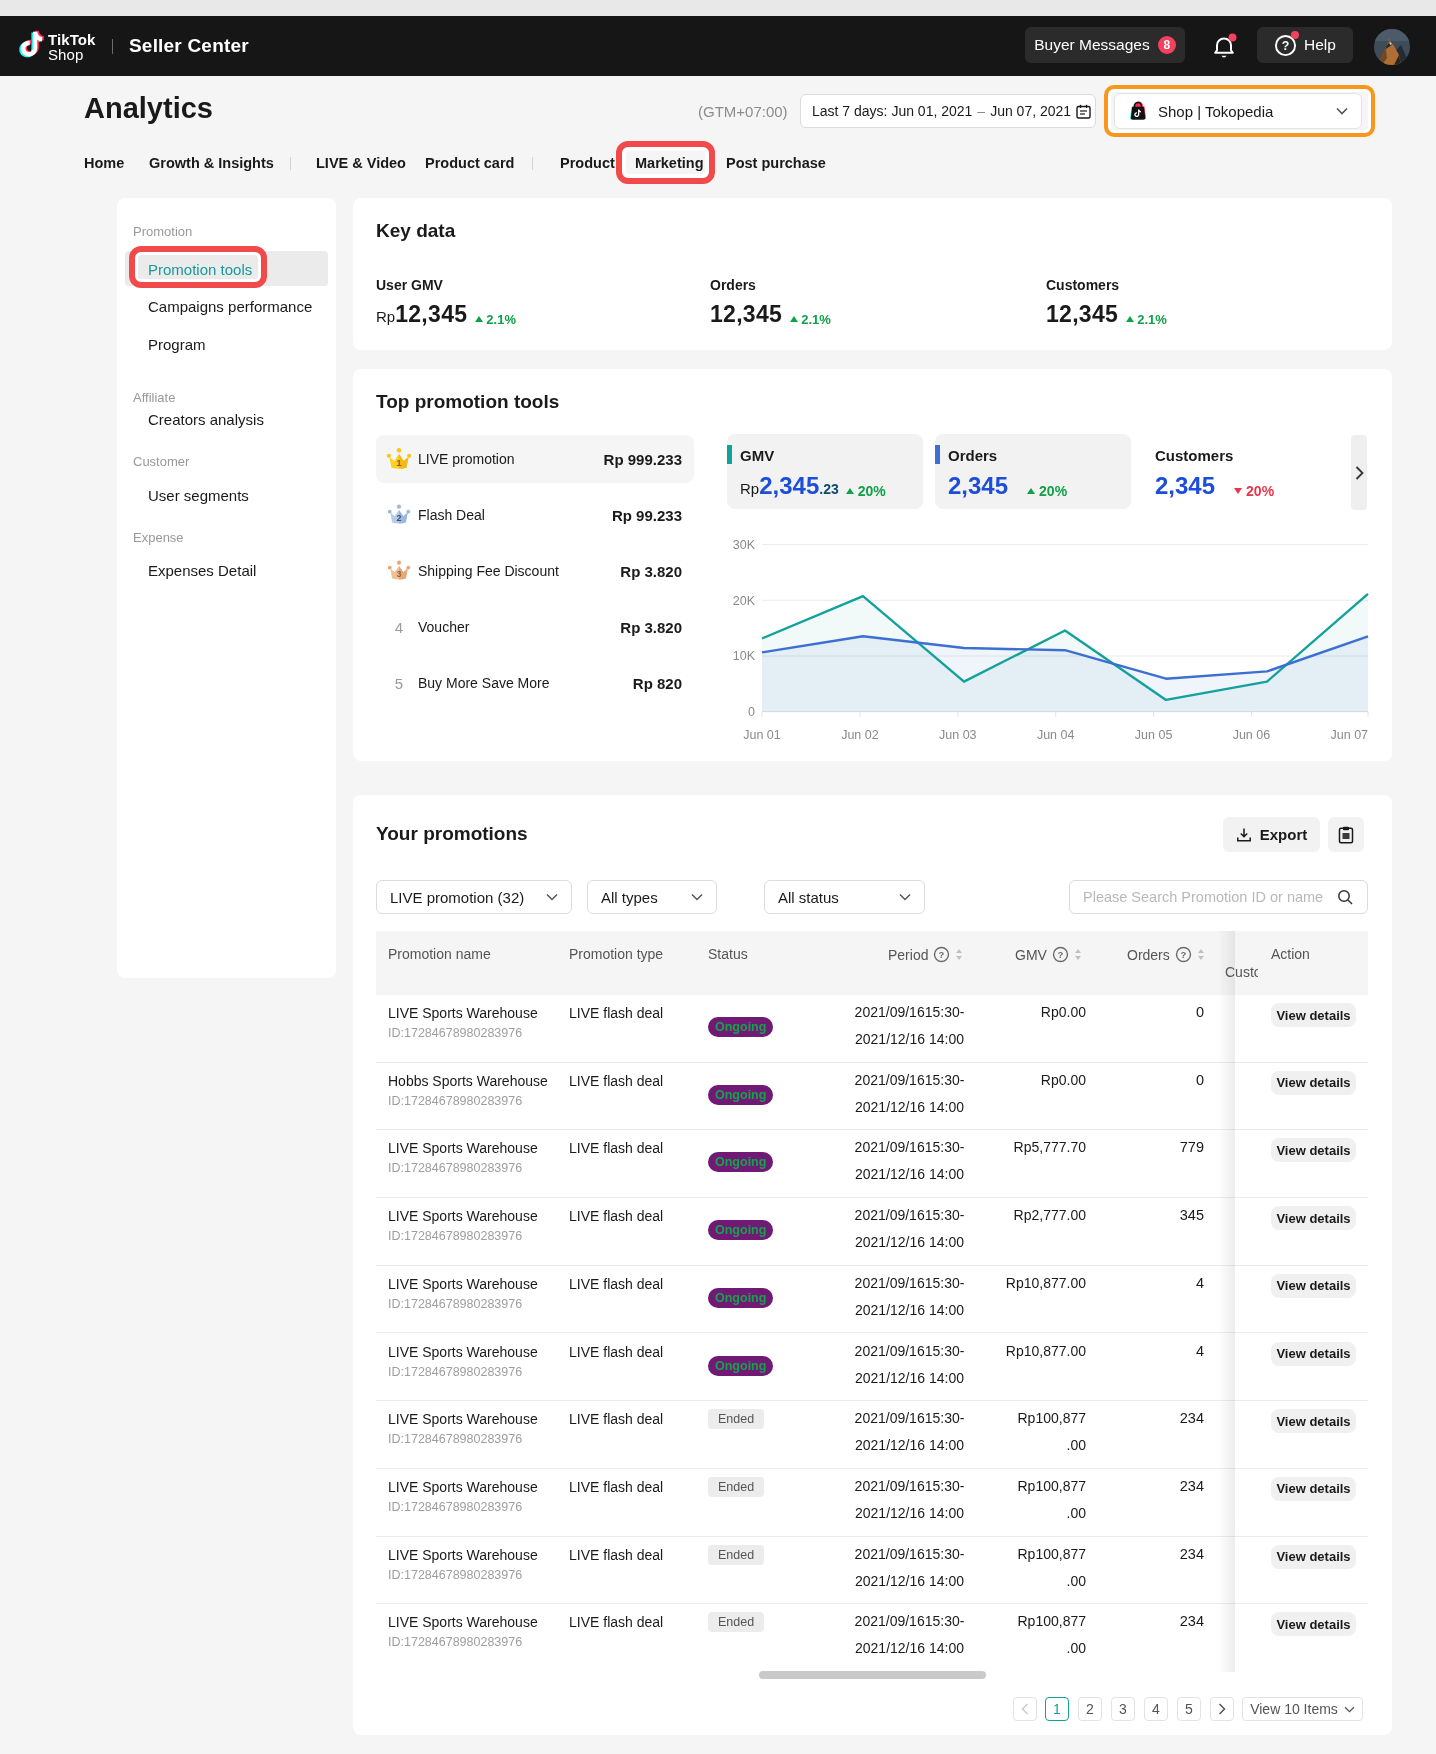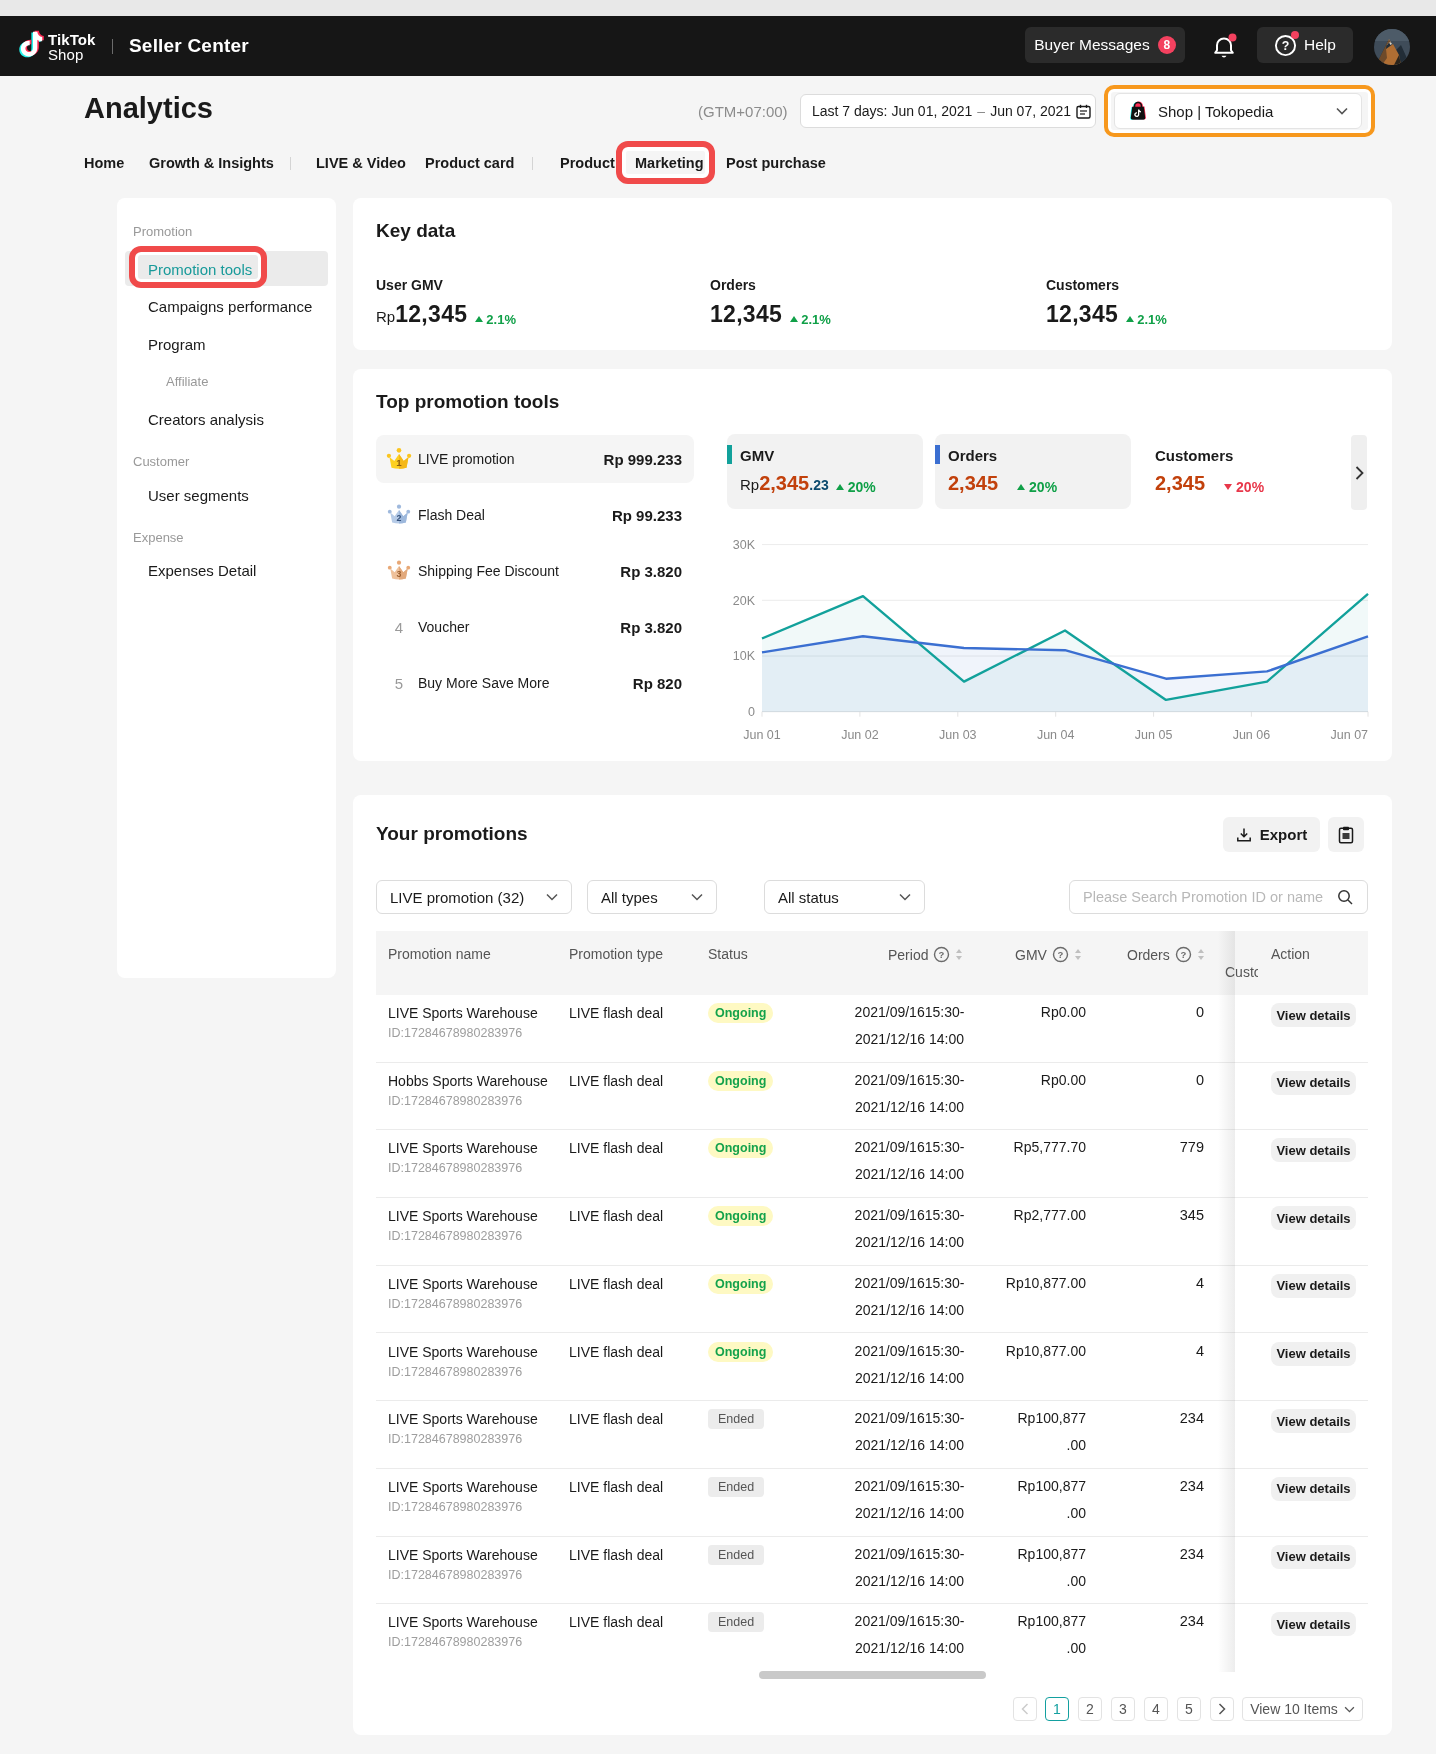--- a/index.html
+++ b/index.html
@@ -54,37 +54,37 @@
 .toolrow .rank { width:26px; display:flex; justify-content:center; align-items:center; }
 .toolrow .nm { margin-left:6px; font-size:14px; color:#1a1a1a; }
 .toolrow .val { margin-left:auto; font-size:15px; font-weight:700; color:#1a1a1a; }
 .ranknum { font-size:15px; color:#9a9a9a; }
 
 .stat { position:absolute; top:65px; width:196px; height:75px; background:#f2f2f2; border-radius:8px; }
 .stat .bar { position:absolute; left:0; top:11px; width:5px; height:19px; }
 .stat .slabel { position:absolute; left:13px; top:13px; font-size:15px; font-weight:700; color:#1a1a1a; }
 .stat .sval { position:absolute; left:13px; top:38px; display:flex; align-items:baseline; }
 .stat .srp { font-size:15px; color:#1a1a1a; }
-.stat .snum { font-size:20px; font-weight:700; color:#c2410c; }
+.stat .snum { font-size:24px; font-weight:700; color:#1d4ed8; }
 .stat .sdec { font-size:14px; font-weight:700; color:#0c4a6e; }
 .spct { font-size:14px; font-weight:700; margin-left:7px; display:inline-flex; align-items:center; gap:4px; }
 #nextbtn { position:absolute; left:998px; top:66px; width:16px; height:75px; background:#efefef; border-radius:4px; display:flex; align-items:center; justify-content:center; }
 
 .gbtn { position:absolute; background:#f2f2f2; border-radius:6px; display:flex; align-items:center; justify-content:center; font-size:15px; font-weight:700; color:#1a1a1a; gap:8px; }
 .filter { position:absolute; top:85px; height:34px; background:#fff; border:1px solid #dcdcdc; border-radius:6px; display:flex; align-items:center; padding:0 13px; font-size:15px; color:#1a1a1a; }
 .filter .chev { margin-left:auto; }
 
 #thead { position:absolute; left:23px; top:136px; width:992px; height:64px; background:#f5f5f5; }
 .th { position:absolute; top:15px; font-size:14px; color:#555; display:flex; align-items:center; gap:5px; white-space:nowrap; }
 .trow { position:absolute; left:23px; width:992px; height:67.7px; border-bottom:1px solid #ebebeb; }
 .cname { position:absolute; left:12px; top:10px; font-size:14px; color:#1a1a1a; }
 .cid { position:absolute; left:12px; top:31px; font-size:12.5px; color:#9e9e9e; }
 .ctype { position:absolute; left:193px; top:10px; font-size:14px; color:#1a1a1a; }
 .pill { position:absolute; left:332px; top:8px; height:20px; border-radius:10px; font-size:12.5px; font-weight:700; display:inline-flex; align-items:center; padding:0 7px; }
-.pill.on { background:#fef9c3; color:#14a24b; }
+.pill.on { background:#701a75; color:#14a24b;margin-top:14px; }
 .pill.end { background:#ececec; color:#555; font-weight:400; border-radius:4px; padding:0 10px; }
 .cperiod { position:absolute; left:400px; top:4px; width:267px; text-align:center; font-size:14px; color:#1a1a1a; line-height:27px; }
 .cgmv { position:absolute; right:282px; top:4px; font-size:14px; color:#1a1a1a; text-align:right; line-height:27px; }
 .cord { position:absolute; right:164px; top:9px; font-size:14.5px; color:#1a1a1a; }
 .actioncol { position:absolute; left:882px; top:0; width:110px; height:66.7px; background:#fff; }
 .vdbtn { position:absolute; left:13px; top:8px; width:85px; height:24px; background:#f0f0f0; border-radius:8px; font-size:13px; font-weight:700; color:#1a1a1a; display:flex; align-items:center; justify-content:center; }
 
 .pgbox { position:absolute; top:902px; width:24px; height:24px; border:1px solid #e3e3e3; border-radius:4px; background:#fff; display:flex; align-items:center; justify-content:center; font-size:14px; color:#555; }
 #scrollbar { position:absolute; left:406px; top:876px; width:227px; height:8px; background:#c9c9c9; border-radius:4px; }
 svg { display:block; }
@@ -175,21 +175,21 @@
 <div id="mkring" class="abs"></div>
 <div class="tab" style="left:726px;">Post purchase</div>
 
 <div id="sidebar" class="card">
   <div class="sblabel" style="top:26px;">Promotion</div>
   <div id="sbpill"></div>
   <div id="sbactive">Promotion tools</div>
   <div id="redring1"></div>
   <div class="sbitem" style="top:100px;">Campaigns performance</div>
   <div class="sbitem" style="top:138px;">Program</div>
-  <div class="sblabel" style="top:176px;margin-left:33px;">Affiliate</div>
+  <div class="sblabel" style="top:192px;">Affiliate</div>
   <div class="sbitem" style="top:213px;">Creators analysis</div>
   <div class="sblabel" style="top:256px;">Customer</div>
   <div class="sbitem" style="top:289px;">User segments</div>
   <div class="sblabel" style="top:332px;">Expense</div>
   <div class="sbitem" style="top:364px;">Expenses Detail</div>
 </div>
 
 <div id="keydata" class="card">
   <div class="h2" style="left:23px; top:22px;">Key data</div>
   <div class="kcol" style="left:23px;">

